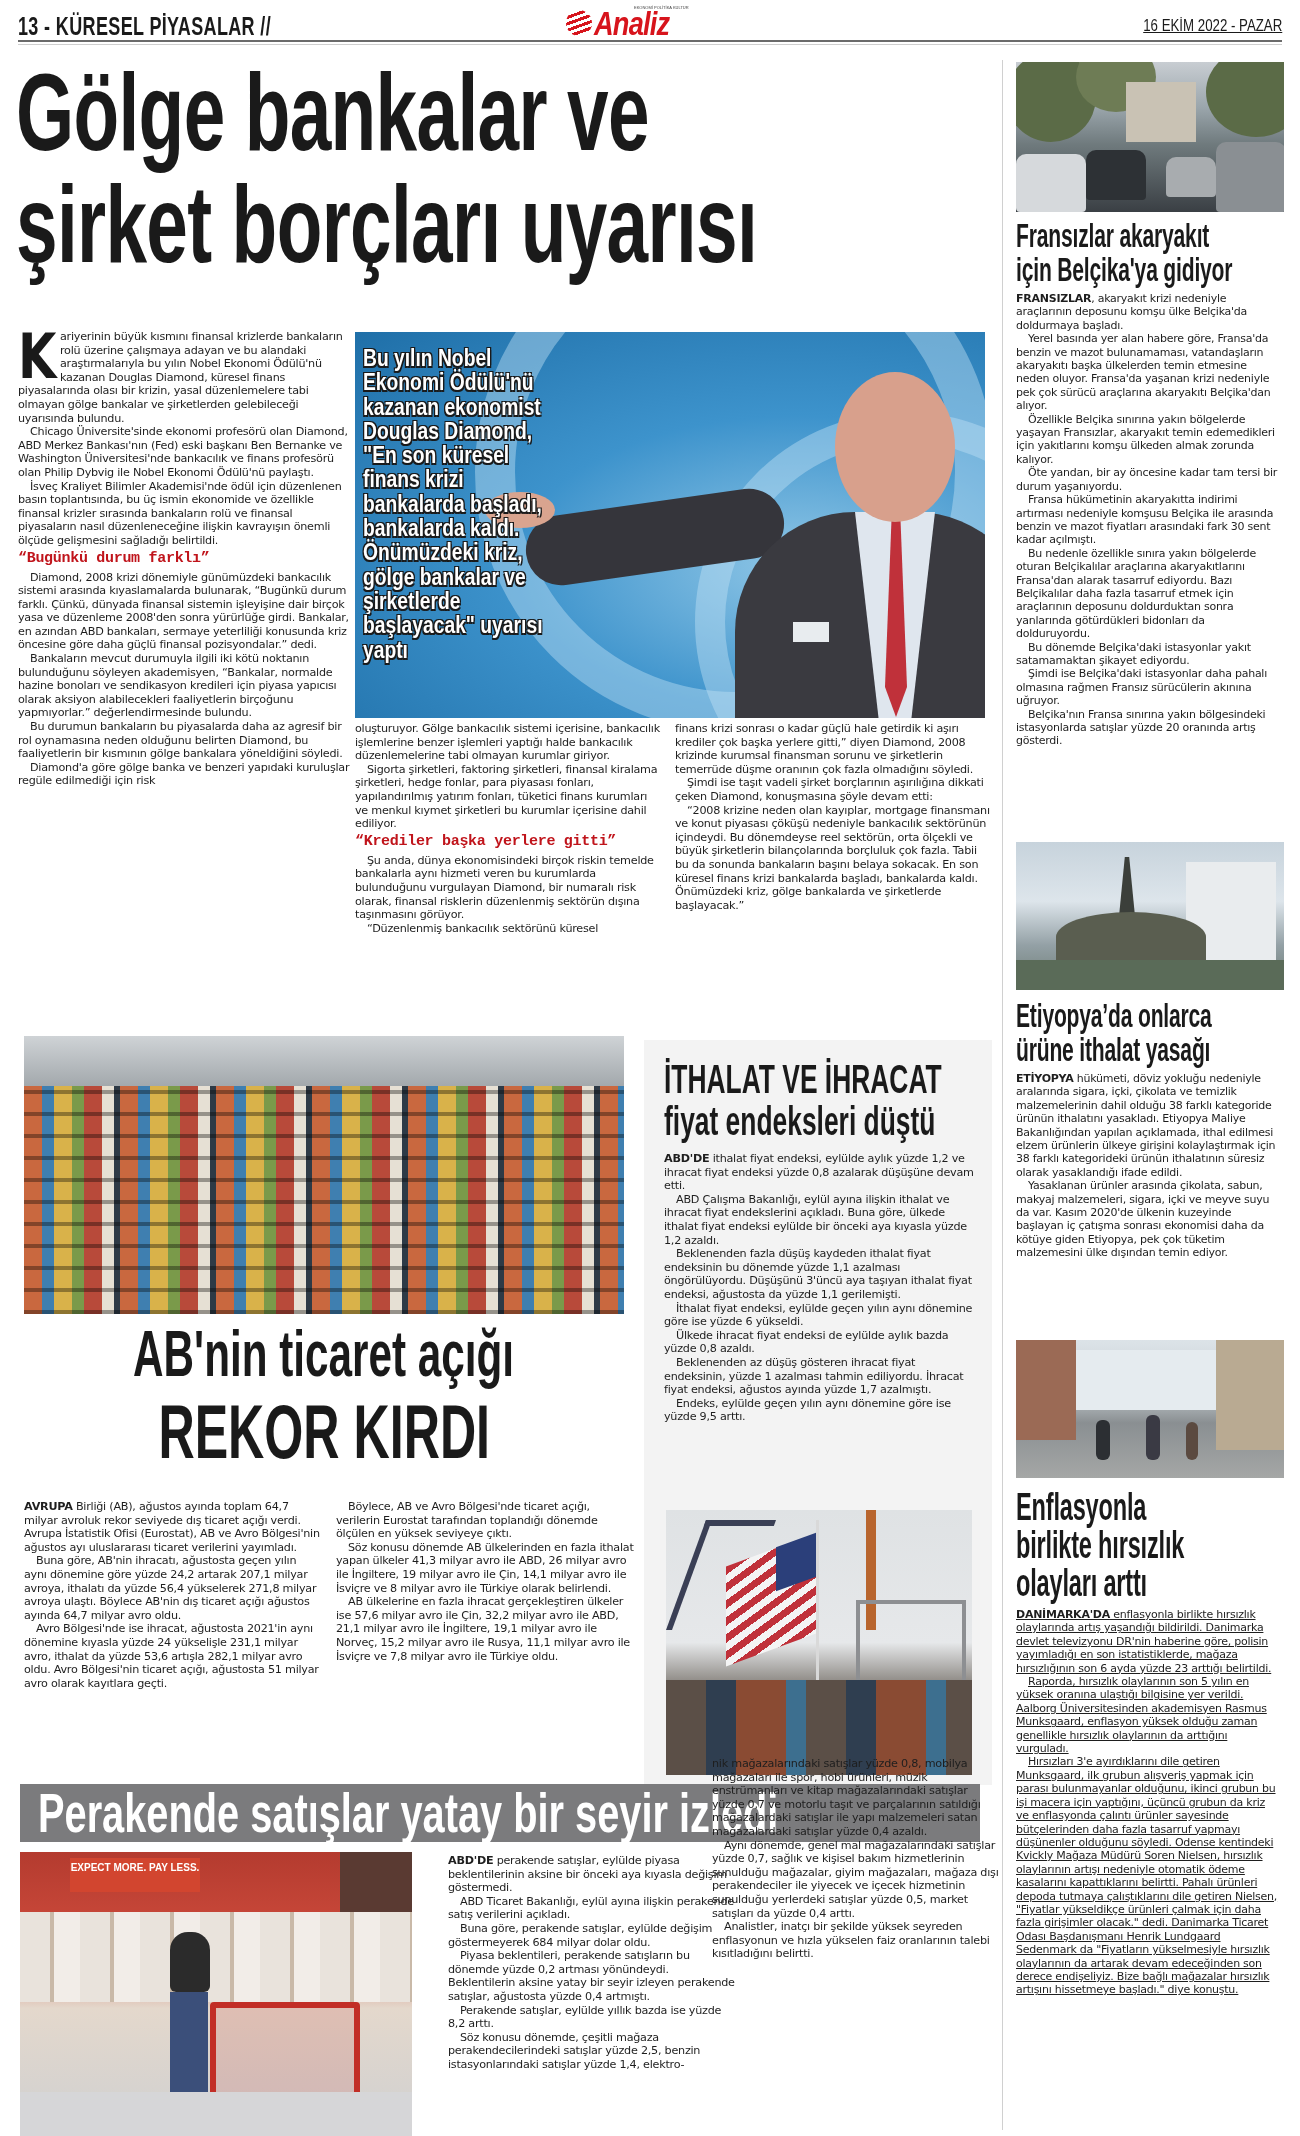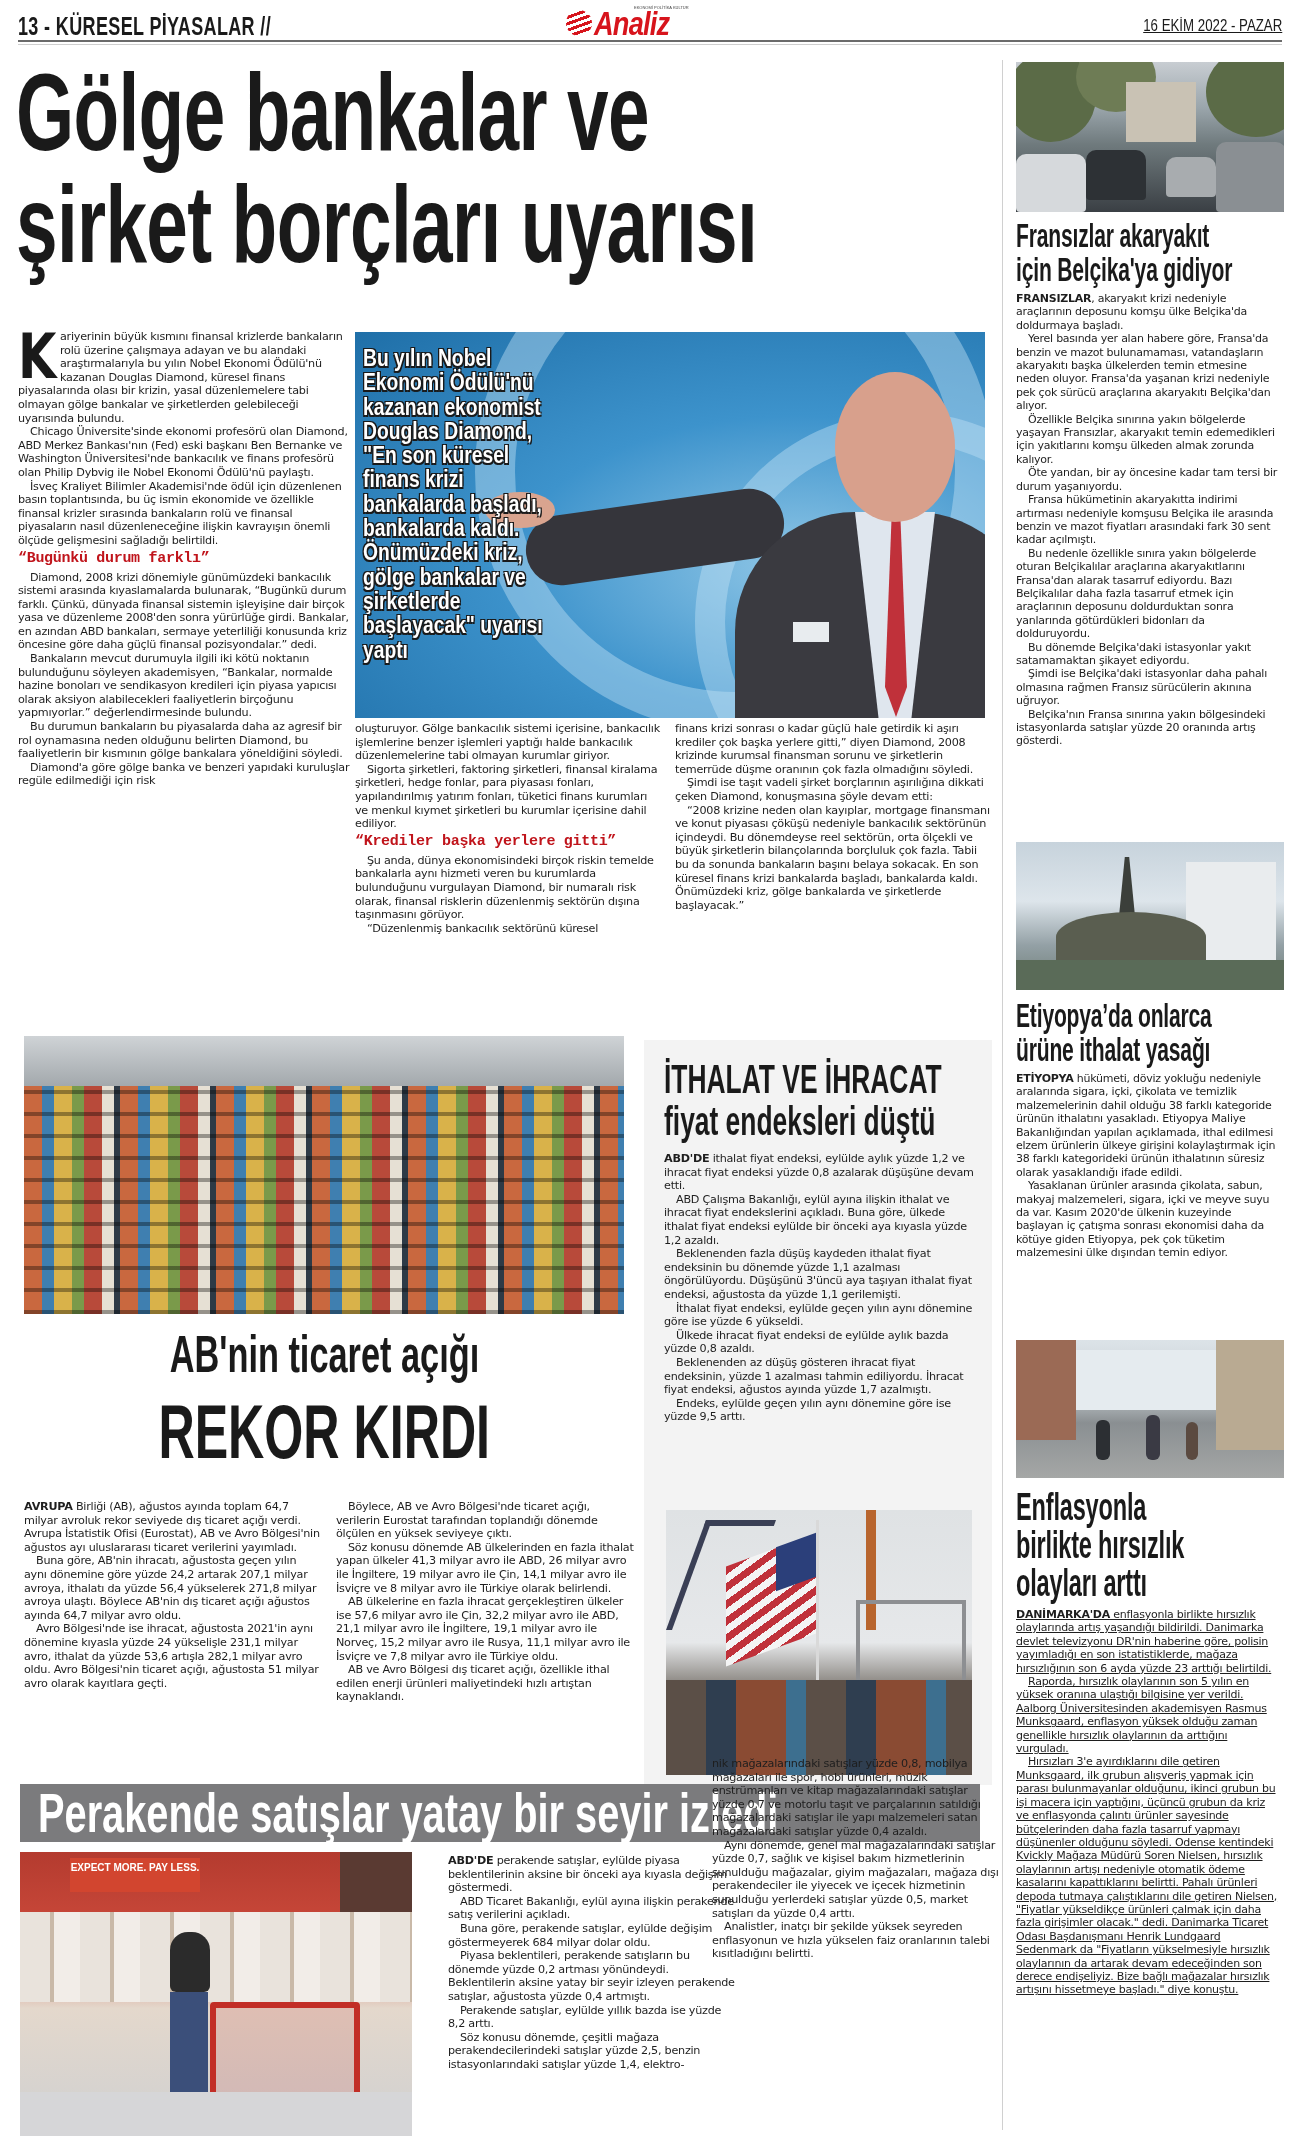--- a/index.html
+++ b/index.html
@@ -49,21 +49,21 @@
   .rbody { width: 264px; font-size: 11px; line-height: 13.4px; }
   #fr-head { left: 1016px; top: 218px; }
   #fr-body { left: 1016px; top: 292px; }
   #et-photo { left: 1016px; top: 842px; width: 268px; height: 148px; background: linear-gradient(180deg, #c7d3dc 0%, #dde5eb 40%, #93a0a5 70%, #6b7a72 100%); overflow: hidden; }
   #et-head { left: 1016px; top: 998px; }
   #dk-photo { left: 1016px; top: 1340px; width: 268px; height: 138px; background: linear-gradient(180deg, #dce3e8 0%, #c8d0d4 35%, #8a8f92 60%, #a5a7a6 100%); overflow: hidden; }
   #dk-head { left: 1016px; top: 1488px; }
 
   
   #port-photo { left: 24px; top: 1036px; width: 600px; height: 278px; background: #4b4e52; overflow: hidden; }
-  #eu-head1 { left: 24px; top: 1316px; width: 600px; text-align: center; font-size: 52px; line-height: 76px; font-weight: bold; color: #1a1a1a; }
+  #eu-head1 { left: 24px; top: 1316px; width: 600px; text-align: center; font-size: 64px; line-height: 76px; font-weight: bold; color: #1a1a1a; }
   #eu-head2 { left: 24px; top: 1394px; width: 600px; text-align: center; font-size: 76px; line-height: 76px; font-weight: bold; color: #1a1a1a; }
   .squash { display: inline-block; transform: scaleX(0.66); transform-origin: center top; white-space: nowrap; }
   #eu-col1 { left: 24px; top: 1500px; width: 296px; }
   #eu-col2 { left: 330px; top: 1500px; width: 300px; margin-left: 6px; }
 
   
   #ie-box { left: 644px; top: 1040px; width: 348px; height: 745px; background: #f3f3f3; }
   #ie-head { left: 664px; top: 1058px; font-size: 40px; line-height: 42px; font-weight: bold; color: #1a1a1a; transform: scaleX(0.66); transform-origin: left top; white-space: nowrap; }
   #ie-body { left: 664px; top: 1152px; width: 310px; }
   #ie-photo { left: 666px; top: 1510px; width: 306px; height: 265px; background: linear-gradient(180deg, #dfe2e4 0%, #e6e8ea 50%, #8e8a85 65%, #5f4a3e 100%); overflow: hidden; }
@@ -203,21 +203,20 @@
 <div id="eu-head2" class="abs"><span class="squash">REKOR KIRDI</span></div>
 <div id="eu-col1" class="abs body-text">
   <p class="noind"><span class="lead">AVRUPA</span><span> Birliği (AB), ağustos ayında toplam 64,7 milyar avroluk rekor seviyede dış ticaret açığı verdi. Avrupa İstatistik Ofisi (Eurostat), AB ve Avro Bölgesi'nin ağustos ayı uluslararası ticaret verilerini yayımladı.</span></p>
   <p>Buna göre, AB'nin ihracatı, ağustosta geçen yılın aynı dönemine göre yüzde 24,2 artarak 207,1 milyar avroya, ithalatı da yüzde 56,4 yükselerek 271,8 milyar avroya ulaştı. Böylece AB'nin dış ticaret açığı ağustos ayında 64,7 milyar avro oldu.</p>
   <p>Avro Bölgesi'nde ise ihracat, ağustosta 2021'in aynı dönemine kıyasla yüzde 24 yükselişle 231,1 milyar avro, ithalat da yüzde 53,6 artışla 282,1 milyar avro oldu. Avro Bölgesi'nin ticaret açığı, ağustosta 51 milyar avro olarak kayıtlara geçti.</p>
 </div>
 <div id="eu-col2" class="abs body-text">
   <p>Böylece, AB ve Avro Bölgesi'nde ticaret açığı, verilerin Eurostat tarafından toplandığı dönemde ölçülen en yüksek seviyeye çıktı.</p>
   <p>Söz konusu dönemde AB ülkelerinden en fazla ithalat yapan ülkeler 41,3 milyar avro ile ABD, 26 milyar avro ile İngiltere, 19 milyar avro ile Çin, 14,1 milyar avro ile İsviçre ve 8 milyar avro ile Türkiye olarak belirlendi.</p>
   <p>AB ülkelerine en fazla ihracat gerçekleştiren ülkeler ise 57,6 milyar avro ile Çin, 32,2 milyar avro ile ABD, 21,1 milyar avro ile İngiltere, 19,1 milyar avro ile Norveç, 15,2 milyar avro ile Rusya, 11,1 milyar avro ile İsviçre ve 7,8 milyar avro ile Türkiye oldu.</p>
-  <p>AB ve Avro Bölgesi dış ticaret açığı, özellikle ithal edilen enerji ürünleri maliyetindeki hızlı artıştan kaynaklandı.</p>
 </div>
 
 <div id="ie-box" class="abs"></div>
 <div id="ie-head" class="abs">
   <div>İTHALAT VE İHRACAT</div>
   <div>fiyat endeksleri düştü</div>
 </div>
 <div id="ie-body" class="abs body-text">
   <p class="noind"><span class="lead">ABD'DE</span><span> ithalat fiyat endeksi, eylülde aylık yüzde 1,2 ve ihracat fiyat endeksi yüzde 0,8 azalarak düşüşüne devam etti.</span></p>
   <p>ABD Çalışma Bakanlığı, eylül ayına ilişkin ithalat ve ihracat fiyat endekslerini açıkladı. Buna göre, ülkede ithalat fiyat endeksi eylülde bir önceki aya kıyasla yüzde 1,2 azaldı.</p>

